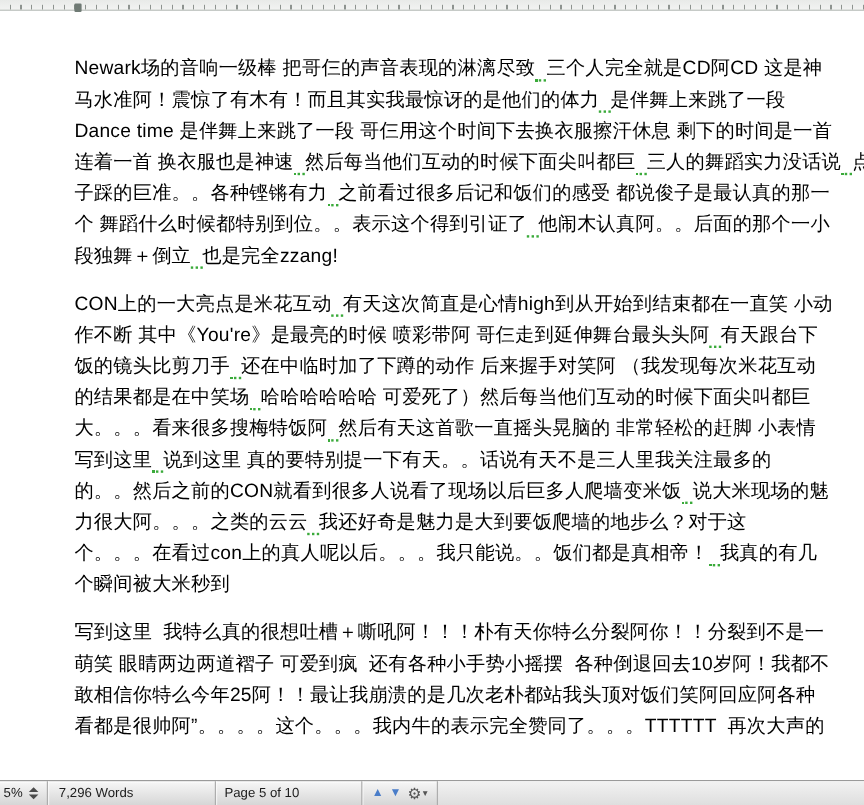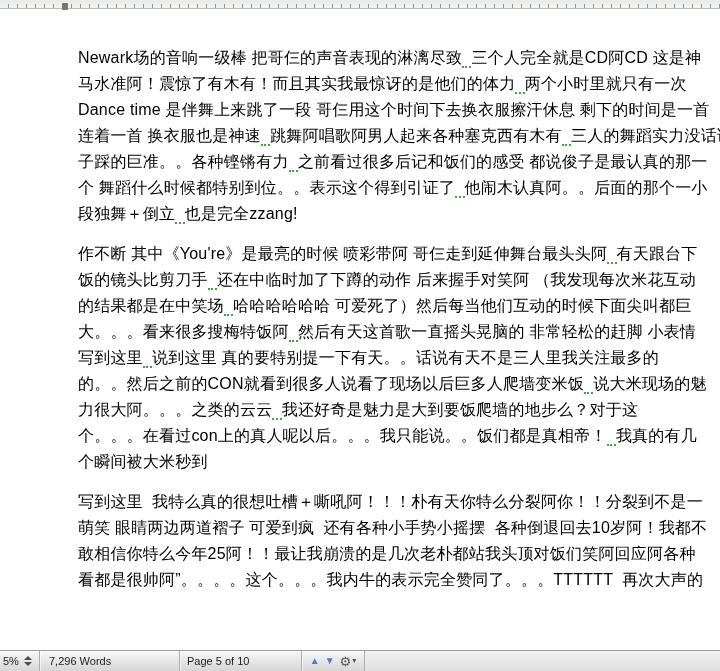--- a/index.html
+++ b/index.html
@@ -25,21 +25,21 @@
   .page{
     position:absolute;top:10px;left:0;width:720px;height:641px;
     background:#ffffff;overflow:hidden;
   }
   .doc{
     padding:35px 52px 0 62px;
     font-size:16px;line-height:26px;color:#000;
     letter-spacing:0.2px;
   }
   .para{margin:0 0 14px 0;}
-  .line{white-space:pre;margin-left:16px;}
+  .line{white-space:pre;}
   .m-grammar{
     border-bottom:2px dotted #3aaa3a;
   }
   .m-spelling{
     text-decoration-style:wavy;
     text-decoration-color:#e03c3c;
     text-decoration-thickness:1px;
     text-underline-offset:3px;
   }
   
@@ -74,28 +74,29 @@
 <body>
 
 <div class="ruler">
   <div class="ruler-marker"></div>
 </div>
 
 <div class="page">
   <div class="doc">
       <div class="para">
         <div class="line"><span>Newark场的音响一级棒 把哥仨的声音表现的淋漓尽致</span><span class="m-grammar">  </span><span>三个人完全就是CD阿CD 这是神</span></div>
-        <div class="line"><span>马水准阿！震惊了有木有！而且其实我最惊讶的是他们的体力</span><span class="m-grammar">  </span><span>两个小时里就只有一次</span></div>
+        <div class="line"><span>马水准阿！震惊了有木有！而且其实我最惊讶的是他们的体力</span><span class="m-grammar">  </span><span>是伴舞上来跳了一段</span></div>
         <div class="line"><span>Dance time 是伴舞上来跳了一段 哥仨用这个时间下去换衣服擦汗休息 剩下的时间是一首</span></div>
-        <div class="line"><span>连着一首 换衣服也是神速</span><span class="m-grammar">  </span><span>跳舞阿唱歌阿男人起来各种塞克西有木有</span><span class="m-grammar">  </span><span>三人的舞蹈实力没话说</span><span class="m-grammar">  </span><span>点</span></div>
+        <div class="line"><span>连着一首 换衣服也是神速</span><span class="m-grammar">  </span><span>然后每当他们互动的时候下面尖叫都巨</span><span class="m-grammar">  </span><span>三人的舞蹈实力没话说</span><span class="m-grammar">  </span><span>点</span></div>
         <div class="line"><span>子踩的巨准。。各种铿锵有力</span><span class="m-grammar">  </span><span>之前看过很多后记和饭们的感受 都说俊子是最认真的那一</span></div>
         <div class="line"><span>个 舞蹈什么时候都特别到位。。表示这个得到引证了</span><span class="m-grammar">  </span><span>他闹木认真阿。。后面的那个一小</span></div>
         <div class="line"><span>段独舞＋倒立</span><span class="m-grammar">  </span><span>也是完全</span><span class="m-spelling">zzang</span><span>!</span></div>
       </div>
       <div class="para">
+        <div class="line"><span>CON上的一大亮点是米花互动</span><span class="m-grammar">  </span><span>有天这次简直是心情high到从开始到结束都在一直笑 小动</span></div>
         <div class="line"><span>作不断 其中《You're》是最亮的时候 喷彩带阿 哥仨走到延伸舞台最头头阿</span><span class="m-grammar">  </span><span>有天跟台下</span></div>
         <div class="line"><span>饭的镜头比剪刀手</span><span class="m-grammar">  </span><span>还在中临时加了下蹲的动作 后来握手对笑阿 （我发现每次米花互动</span></div>
         <div class="line"><span>的结果都是在中笑场</span><span class="m-grammar">  </span><span>哈哈哈哈哈哈 可爱死了）然后每当他们互动的时候下面尖叫都巨</span></div>
         <div class="line"><span>大。。。看来很多搜梅特饭阿</span><span class="m-grammar">  </span><span>然后有天这首歌一直摇头晃脑的 非常轻松的赶脚 小表情</span></div>
         <div class="line"><span>写到这里</span><span class="m-grammar">  </span><span>说到这里 真的要特别提一下有天。。话说有天不是三人里我关注最多的</span></div>
         <div class="line"><span>的。。然后之前的CON就看到很多人说看了现场以后巨多人爬墙变米饭</span><span class="m-grammar">  </span><span>说大米现场的魅</span></div>
         <div class="line"><span>力很大阿。。。之类的云云</span><span class="m-grammar">  </span><span>我还好奇是魅力是大到要饭爬墙的地步么？对于这</span></div>
         <div class="line"><span>个。。。在看过con上的真人呢以后。。。我只能说。。饭们都是真相帝！</span><span class="m-grammar">  </span><span>我真的有几</span></div>
         <div class="line"><span>个瞬间被大米秒到</span></div>
       </div>

